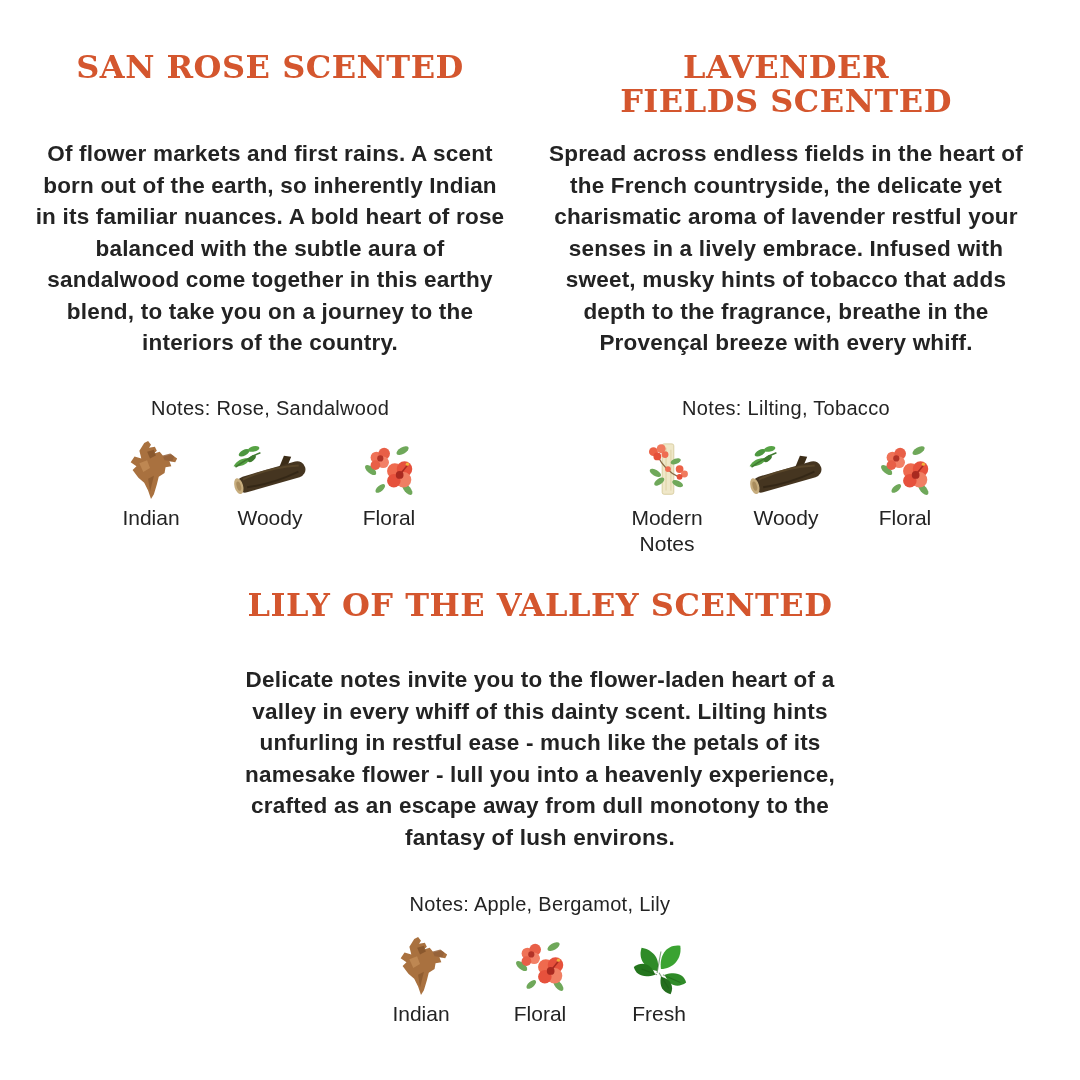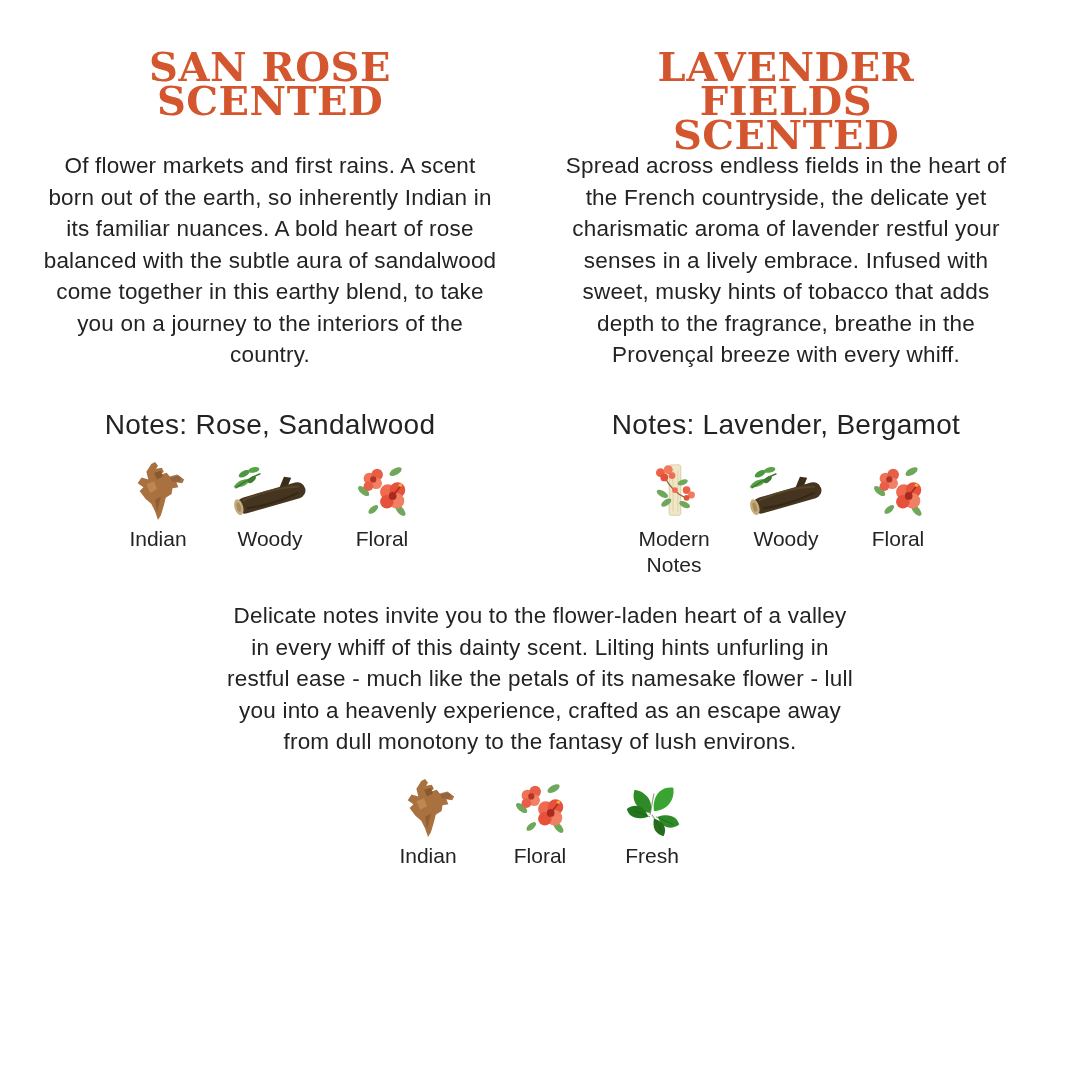--- a/index.html
+++ b/index.html
@@ -15,42 +15,42 @@
   .col-left  { left:30px; }
   .col-right { left:546px; }
   .section-bottom { position:absolute; top:588px; left:215px; width:650px; text-align:center; }
 
   .title-wrap { height:88px; }
   .section-bottom .title-wrap { height:76px; }
   h2.title {
     margin:0 auto;
     font-family:"DejaVu Serif", serif;
     font-weight:700;
-    font-size:40px; line-height:34px;
+    font-size:32px; line-height:34px;
     letter-spacing:.5px;
     color:var(--accent);
   }
   .col-right h2.title { max-width:350px; }
 
   p.desc {
-    margin:12px;
+    margin:0;
     font-size:22.5px; line-height:31.5px;
-    font-weight:400; letter-spacing:.2px;
+    font-weight:700; letter-spacing:.2px;
     color:var(--ink);
   }
 
   .notes {
     margin-top:38px;
-    font-size:28px; font-weight:300; letter-spacing:.3px;
+    font-size:20px; font-weight:300; letter-spacing:.3px;
   }
   .section-bottom .notes { margin-top:40px; }
 
   .tags {
     margin-top:16px;
-    display:flex; justify-content:center; align-items:flex-start; gap:12px;
+    display:flex; justify-content:center; align-items:flex-start; gap:19px;
   }
   .tag { display:flex; flex-direction:column; align-items:center; width:100px; }
   .tag-icon { height:66px; display:flex; align-items:flex-end; justify-content:center; }
   .tag-icon svg { width:62px; height:62px; display:block; }
   .tag-icon.wide svg { width:92px; }
   .tag-label { margin-top:3px; font-size:21px; line-height:26px; font-weight:300; }
 
   .svg-defs { position:absolute; width:0; height:0; overflow:hidden; }
 </style>
 </head>
@@ -176,21 +176,21 @@
         <span class="tag-label">Floral</span>
       </div>
     </div>
   </section>
 
   <section class="col col-right">
     <div class="title-wrap">
       <h2 class="title">LAVENDER FIELDS SCENTED</h2>
     </div>
     <p class="desc">Spread across endless fields in the heart of the French countryside, the delicate yet charismatic aroma of lavender restful your senses in a lively embrace. Infused with sweet, musky hints of tobacco that adds depth to the fragrance, breathe in the Provençal breeze with every whiff.</p>
-    <div class="notes">Notes: Lavender, Bergamot</div>
+    <div class="notes">Notes: Lilting, Tobacco</div>
     <div class="tags">
       <div class="tag">
         <span class="tag-icon">
             <svg>
               <use href="#ic-fusion"></use>
             </svg>
           </span>
         <span class="tag-label">Modern Notes</span>
       </div>
       <div class="tag">
@@ -206,21 +206,25 @@
             <svg>
               <use href="#ic-hibiscus"></use>
             </svg>
           </span>
         <span class="tag-label">Floral</span>
       </div>
     </div>
   </section>
 
   <section class="section-bottom">
+    <div class="title-wrap">
+      <h2 class="title">LILY OF THE VALLEY SCENTED</h2>
+    </div>
     <p class="desc">Delicate notes invite you to the flower-laden heart of a valley in every whiff of this dainty scent. Lilting hints unfurling in restful ease - much like the petals of its namesake flower - lull you into a heavenly experience, crafted as an escape away from dull monotony to the fantasy of lush environs.</p>
+    <div class="notes">Notes: Apple, Bergamot, Lily</div>
     <div class="tags">
       <div class="tag">
         <span class="tag-icon">
             <svg>
               <use href="#ic-india"></use>
             </svg>
           </span>
         <span class="tag-label">Indian</span>
       </div>
       <div class="tag">

